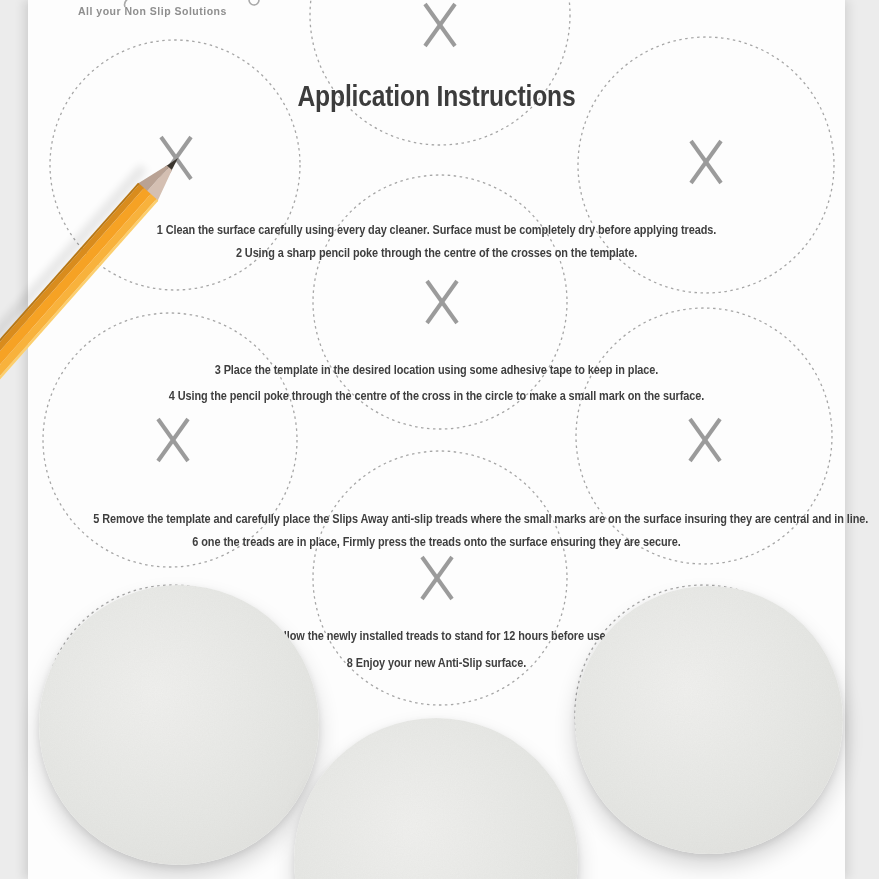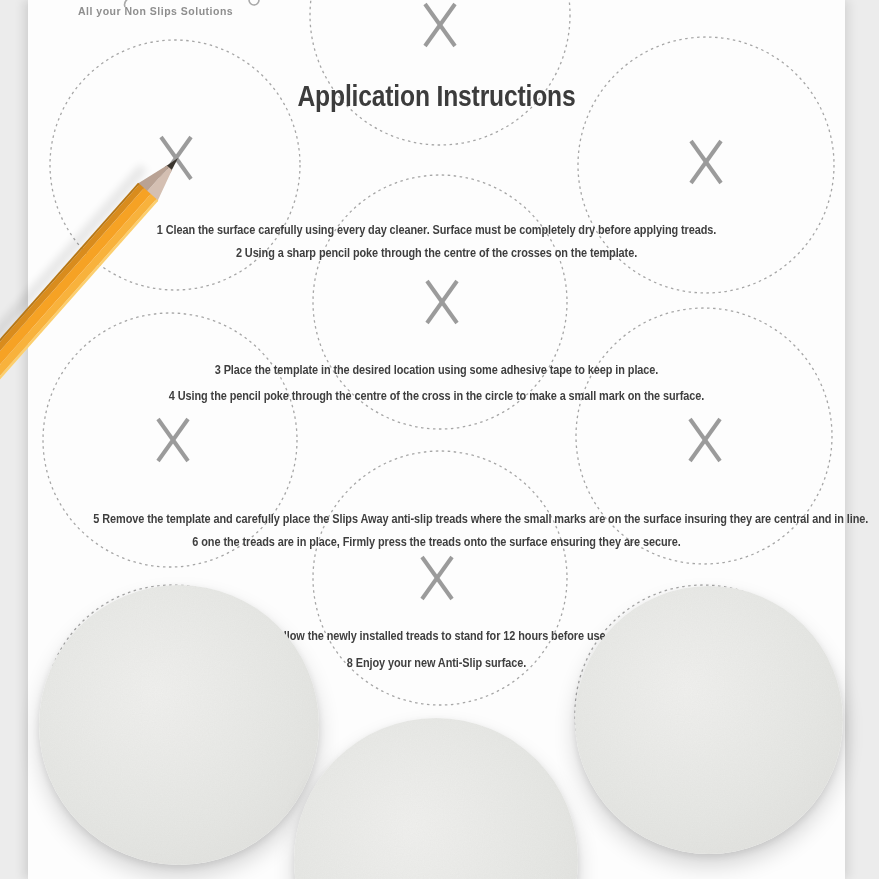--- a/index.html
+++ b/index.html
@@ -96,21 +96,21 @@
         <line x1="690" y1="419" x2="720" y2="461"></line>
         <line x1="720" y1="419" x2="690" y2="461"></line>
       </g>
     <g>
         <line x1="422" y1="557" x2="452" y2="599"></line>
         <line x1="452" y1="557" x2="422" y2="599"></line>
       </g>
   </g>
 </svg>
 
-<div class="tagline">All your Non Slips Solutions</div>
+<div class="tagline">All your Non Slip Solutions</div>
 <div class="title">Application Instructions</div>
 <div class="ins ins1">1 Clean the surface carefully using every day cleaner. Surface must be completely dry before applying treads.</div>
 <div class="ins ins2">2 Using a sharp pencil poke through the centre of the crosses on the template.</div>
 <div class="ins ins3">3 Place the template in the desired location using some adhesive tape to keep in place.</div>
 <div class="ins ins4">4 Using the pencil poke through the centre of the cross in the circle to make a small mark on the surface.</div>
 <div class="ins ins5">5 Remove the template and carefully place the Slips Away anti-slip treads where the small marks are on the surface insuring they are central and in line.</div>
 <div class="ins ins6">6 one the treads are in place, Firmly press the treads onto the surface ensuring they are secure.</div>
 <div class="ins ins7">7 Allow the newly installed treads to stand for 12 hours before use</div>
 <div class="ins ins8">8 Enjoy your new Anti-Slip surface.</div>
 

